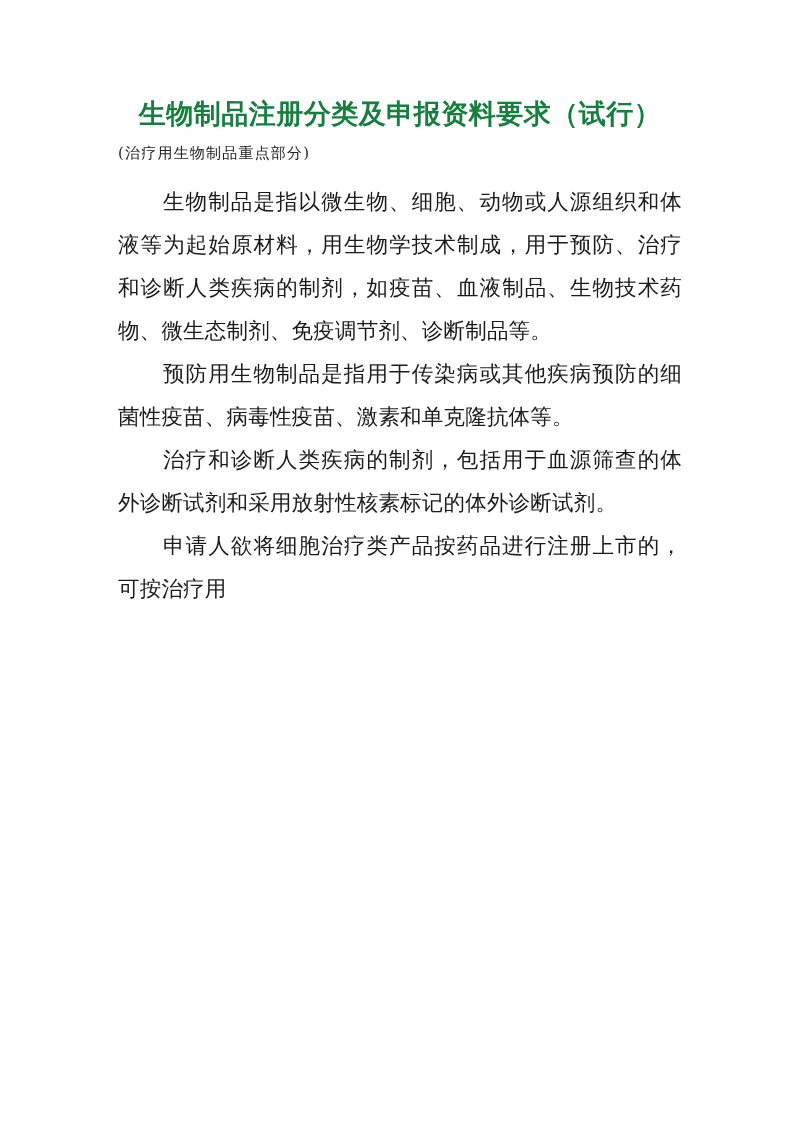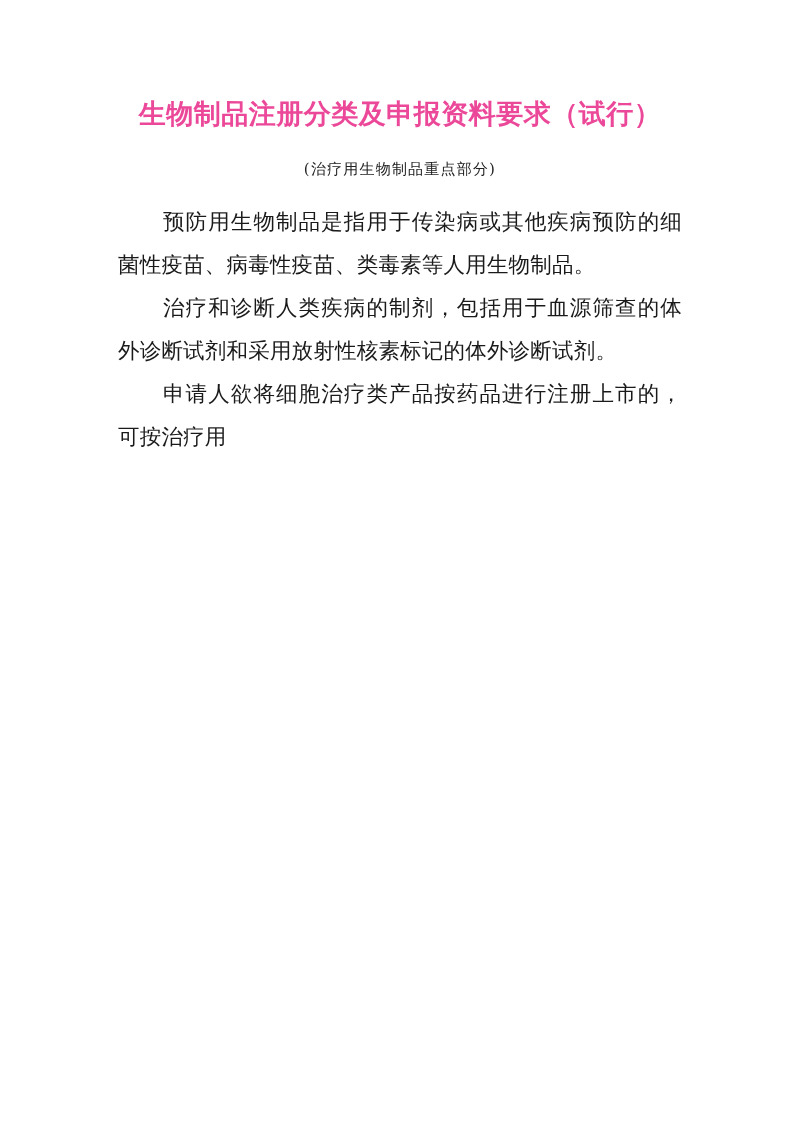--- a/index.html
+++ b/index.html
@@ -33,35 +33,35 @@
     width: 564px;
   }
 
   .doc-title {
     font-family: "DejaVu Serif", "Liberation Serif", serif;
     font-size: 27px;
     line-height: 40px;
     font-weight: 600;
     text-align: center;
     letter-spacing: 0.5px;
-    color: #ec4899;
+    color: #15803d;
     margin: 0;
     padding-top: 6px;
     white-space: pre;
   }
 
   .doc-subtitle {
     font-family: "DejaVu Serif", "Liberation Serif", serif;
     font-size: 15px;
     line-height: 30px;
     font-weight: 400;
-    text-align: center;
+    text-align: left;
     letter-spacing: 1.2px;
     color: #222222;
-    margin: 16px;
+    margin: 0;
     padding-top: 4px;
     white-space: pre;
   }
 
   .body-block {
     margin-top: 12px;
   }
 
   p.para {
     font-family: "DejaVu Serif", "Liberation Serif", serif;
@@ -82,19 +82,20 @@
 <body>
 
 <div class="page">
   <div class="content">
 
     <h1 class="doc-title">生物制品注册分类及申报资料要求（试行）</h1>
 
     <div class="doc-subtitle">(治疗用生物制品重点部分)</div>
 
     <div class="body-block">
-      <p class="para">预防用生物制品是指用于传染病或其他疾病预防的细菌性疫苗、病毒性疫苗、类毒素等人用生物制品。</p>
+      <p class="para">生物制品是指以微生物、细胞、动物或人源组织和体液等为起始原材料，用生物学技术制成，用于预防、治疗和诊断人类疾病的制剂，如疫苗、血液制品、生物技术药物、微生态制剂、免疫调节剂、诊断制品等。</p>
+      <p class="para">预防用生物制品是指用于传染病或其他疾病预防的细菌性疫苗、病毒性疫苗、激素和单克隆抗体等。</p>
       <p class="para">治疗和诊断人类疾病的制剂，包括用于血源筛查的体外诊断试剂和采用放射性核素标记的体外诊断试剂。</p>
       <p class="para">申请人欲将细胞治疗类产品按药品进行注册上市的，可按治疗用</p>
     </div>
 
   </div>
 </div>
 
 </body></html>

